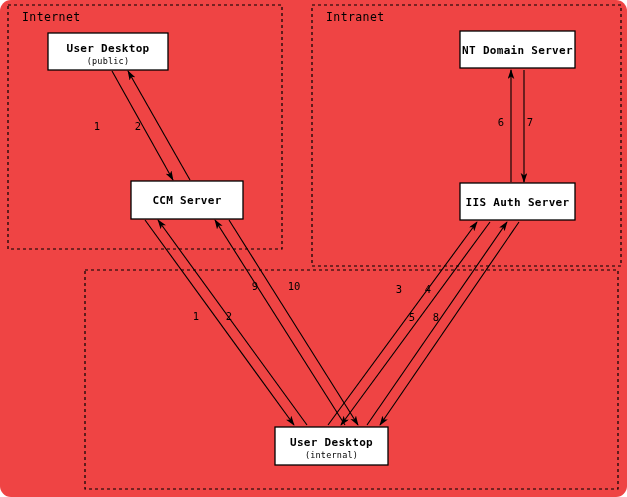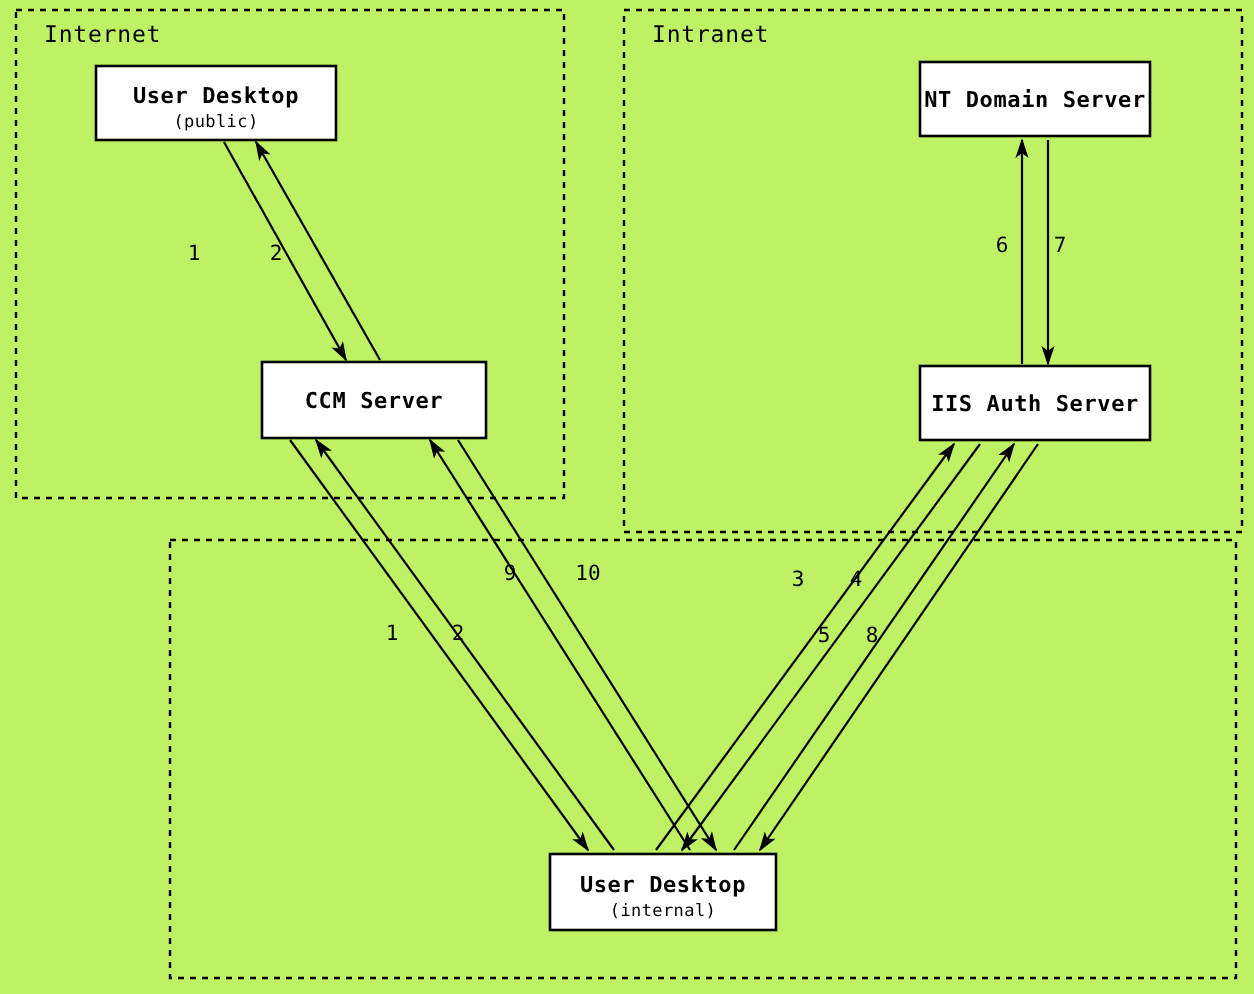--- a/index.html
+++ b/index.html
@@ -4,23 +4,24 @@
 <style>
   html, body {
     margin: 0;
     padding: 0;
     background: #ffffff;
   }
   #canvas {
     position: relative;
     width: 627px;
     height: 497px;
-    background: #bef264;
+    background: #ef4444;
     font-family: "DejaVu Sans Mono", monospace;
     overflow: hidden;
+    border-radius: 11px;
   }
   svg#diagram {
     position: absolute;
     left: 0;
     top: 0;
     width: 627px;
     height: 497px;
   }
   .zone-rect {
     fill: none;

